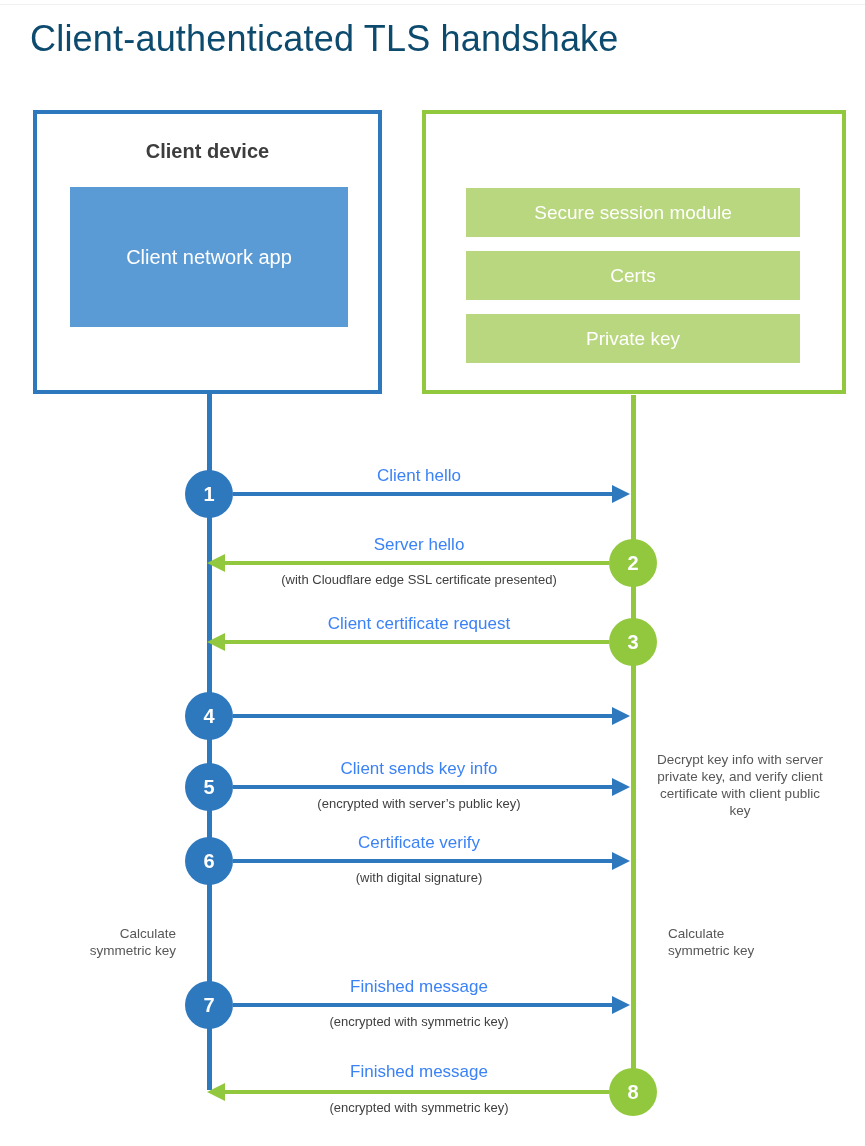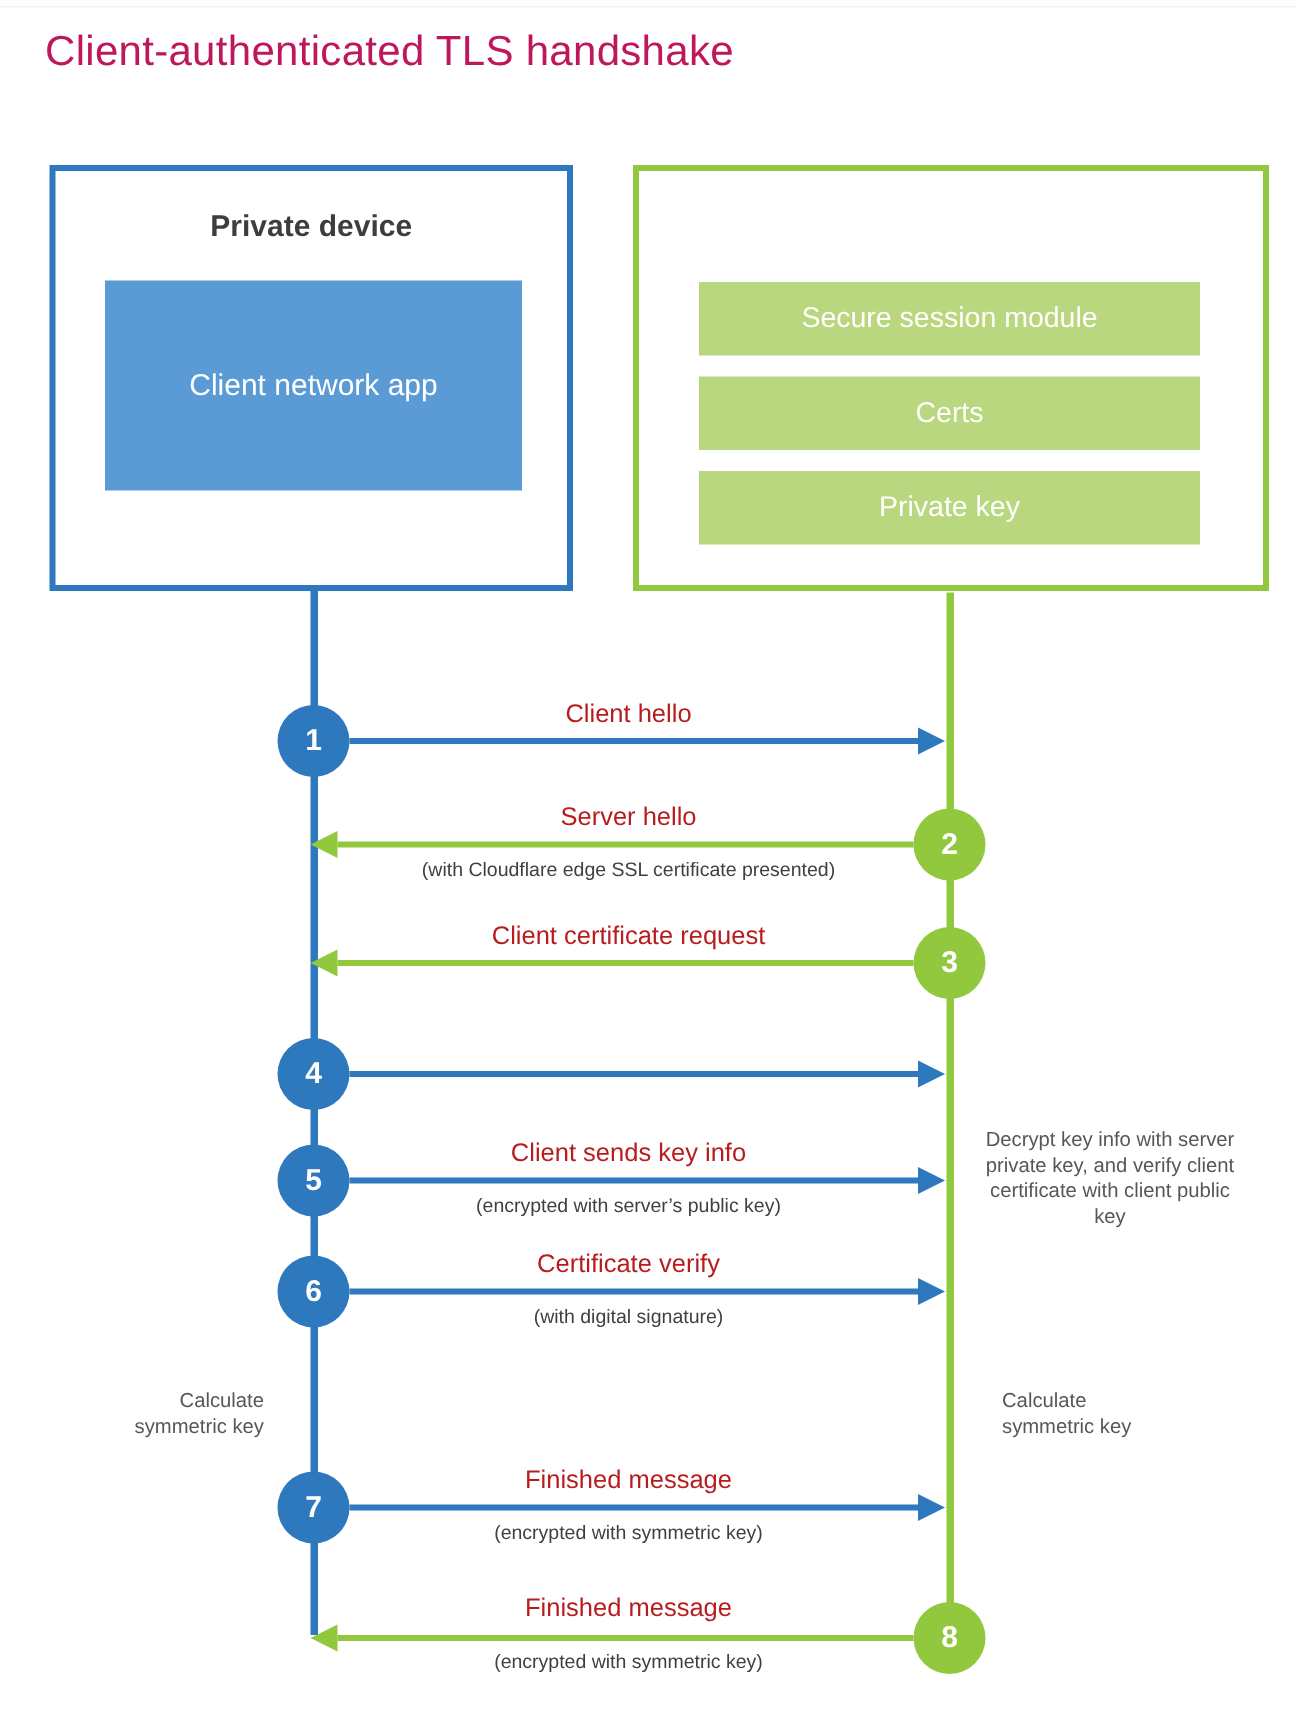--- a/index.html
+++ b/index.html
@@ -14,21 +14,21 @@
     overflow: hidden;
   }
 
   .top-hairline {
     position: absolute; left: 0; top: 4px; width: 865px; height: 1px;
     background: #f1f1f1;
   }
 
   .diagram-title {
     position: absolute; left: 30px; top: 18px; width: 700px;
-    font-size: 28px; font-weight: 300; color: #be185d;
+    font-size: 36px; font-weight: 300; color: #0c4a6e;
     letter-spacing: 0.2px;
   }
 
   
   .entity-box {
     position: absolute; top: 110px; height: 284px; background: #ffffff;
   }
   .client-box   { left: 33px;  width: 349px; border: 4px solid #2e78be; }
   .server-box   { left: 422px; width: 424px; border: 4px solid #92c83e; }
 
@@ -74,21 +74,21 @@
   .shaft.green { left: 225px; width: 384px; background: #92c83e; }
 
   .ah { position: absolute; width: 0; height: 0; z-index: 2;
         border-top: 9px solid transparent; border-bottom: 9px solid transparent; }
   .ah.right { left: 612px; border-left: 18px solid #2e78be; }
   .ah.left  { left: 207px; border-right: 18px solid #92c83e; }
 
   
   .msg-label {
     position: absolute; left: 219px; width: 400px; text-align: center;
-    font-size: 17px; color: #b91c1c;
+    font-size: 17px; color: #3b82f6;
   }
   .msg-sublabel {
     position: absolute; left: 219px; width: 400px; text-align: center;
     font-size: 13px; color: #404040;
   }
 
   
   .side-note {
     position: absolute; font-size: 13.5px; color: #575757;
     line-height: 17px; white-space: pre-line;
@@ -100,21 +100,21 @@
 </head>
 <body>
 
 <div class="canvas">
 
   <div class="top-hairline"></div>
 
   <h1 class="diagram-title">Client-authenticated TLS handshake</h1>
 
   <div class="entity-box client-box">
-    <div class="box-title">Private device</div>
+    <div class="box-title">Client device</div>
     <div class="client-inner">Client network app</div>
   </div>
 
   <div class="entity-box server-box">
     <div class="green-bar bar-0">Secure session module</div>
     <div class="green-bar bar-1">Certs</div>
     <div class="green-bar bar-2">Private key</div>
   </div>
 
   <div class="vline blue"></div>

